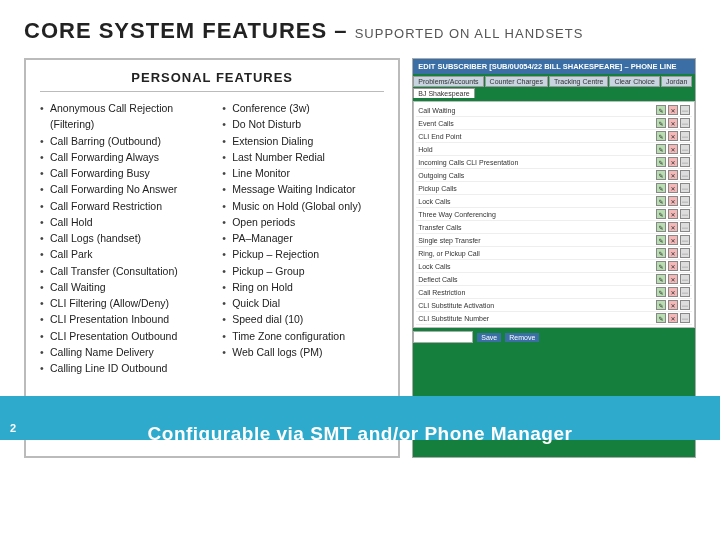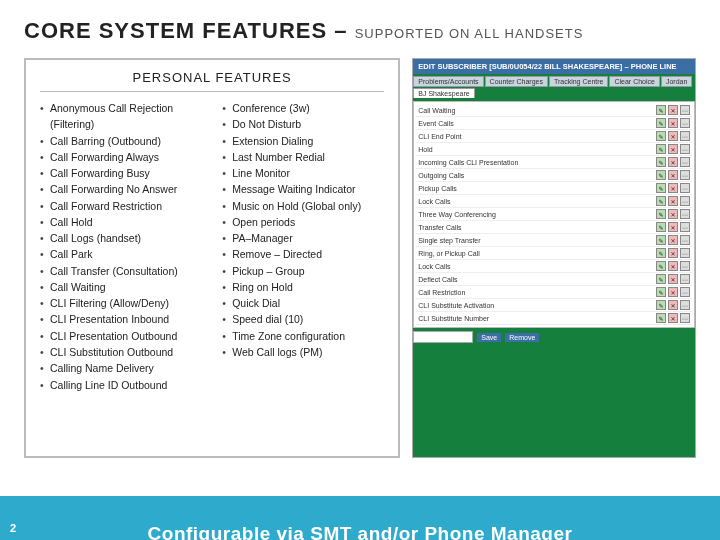--- a/index.html
+++ b/index.html
@@ -8,21 +8,21 @@
       width: 720px;
       height: 540px;
       background: #fff;
       font-family: Arial, sans-serif;
       overflow: hidden;
       position: relative;
     }
 
     .main-container {
       width: 720px;
-      height: 540px;
+      height: 440px;
       background: #fff;
       padding: 18px 24px 0 24px;
       position: relative;
     }
 
     .page-title {
       font-size: 22px;
       font-weight: bold;
       color: #222;
       letter-spacing: 1px;
@@ -46,21 +46,21 @@
       border: 2px solid #bbb;
       padding: 10px 14px 10px 14px;
       flex: 1.1;
       background: #fff;
       min-width: 370px;
     }
 
     .personal-features-title {
       text-align: center;
       font-size: 13px;
-      font-weight: normal;
+      font-weight: bold;
       color: #222;
       border-bottom: 1px solid #bbb;
       padding-bottom: 6px;
       margin-bottom: 8px;
       letter-spacing: 1px;
     }
 
     .features-columns {
       display: flex;
       gap: 20px;
@@ -243,35 +243,34 @@
             <div class="feature-item">Call Forwarding No Answer</div>
             <div class="feature-item">Call Forward Restriction</div>
             <div class="feature-item">Call Hold</div>
             <div class="feature-item">Call Logs (handset)</div>
             <div class="feature-item">Call Park</div>
             <div class="feature-item">Call Transfer (Consultation)</div>
             <div class="feature-item">Call Waiting</div>
             <div class="feature-item">CLI Filtering (Allow/Deny)</div>
             <div class="feature-item">CLI Presentation Inbound</div>
             <div class="feature-item">CLI Presentation Outbound</div>
-            <div class="feature-item">CLI Substitution Outbound</div>
             <div class="feature-item">Calling Name Delivery</div>
             <div class="feature-item">Calling Line ID Outbound</div>
           </div>
         <div class="feature-col" id="col2-container">
             <div class="feature-item">Conference (3w)</div>
             <div class="feature-item">Do Not Disturb</div>
             <div class="feature-item">Extension Dialing</div>
             <div class="feature-item">Last Number Redial</div>
             <div class="feature-item">Line Monitor</div>
             <div class="feature-item">Message Waiting Indicator</div>
             <div class="feature-item">Music on Hold (Global only)</div>
             <div class="feature-item">Open periods</div>
             <div class="feature-item">PA–Manager</div>
-            <div class="feature-item">Remove – Directed</div>
+            <div class="feature-item">Pickup – Rejection</div>
             <div class="feature-item">Pickup – Group</div>
             <div class="feature-item">Ring on Hold</div>
             <div class="feature-item">Quick Dial</div>
             <div class="feature-item">Speed dial (10)</div>
             <div class="feature-item">Time Zone configuration</div>
             <div class="feature-item">Web Call logs (PM)</div>
           </div>
       </div>
     </div>
 

